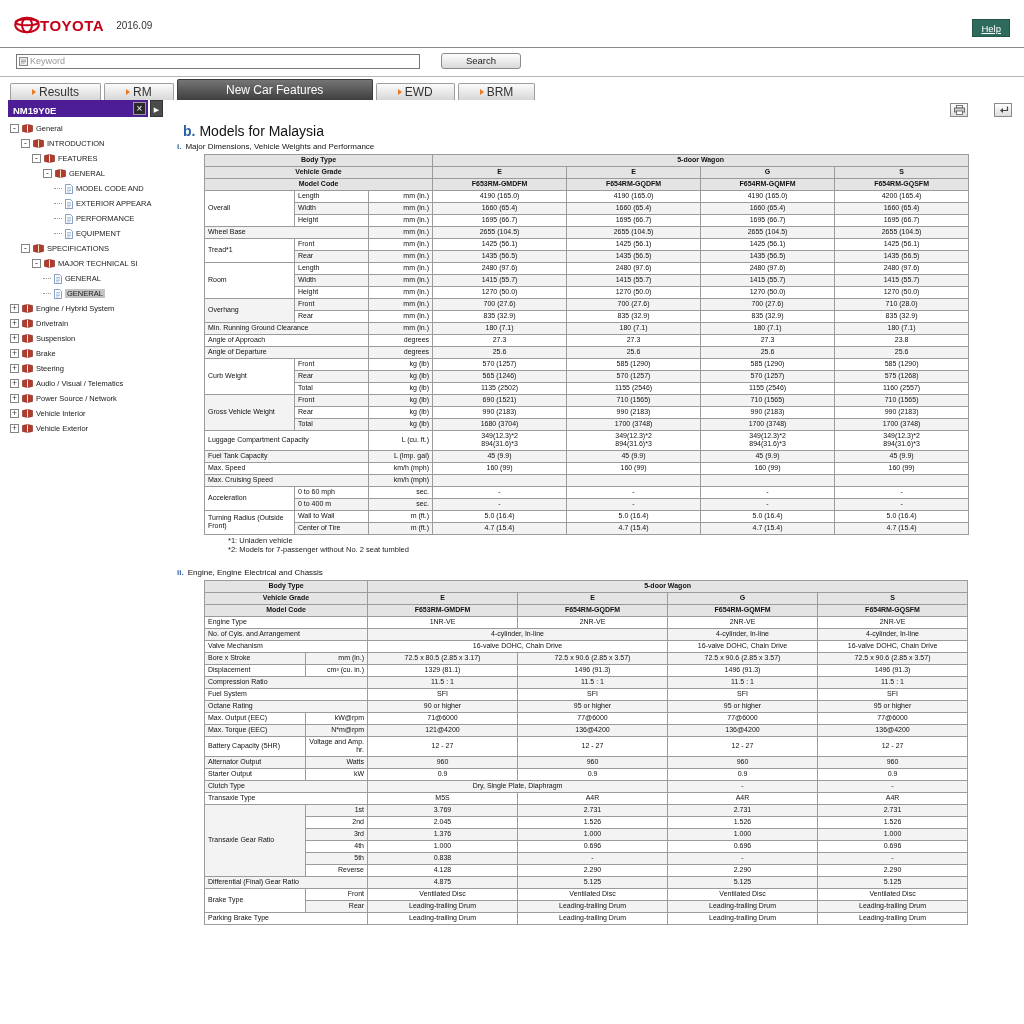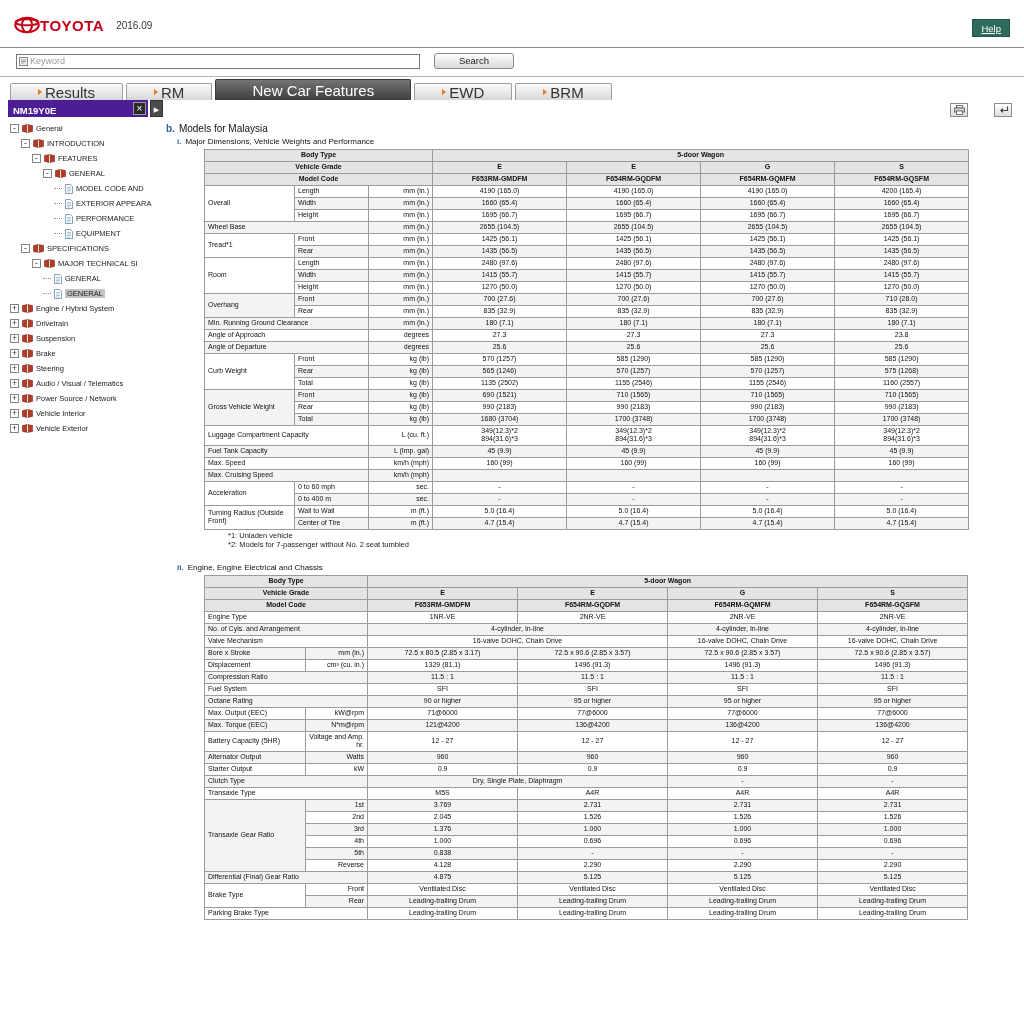--- a/index.html
+++ b/index.html
@@ -12,34 +12,34 @@
   .brand { display:flex; align-items:center; }
   .brand-name { color:#c60018; font-weight:bold; font-size:15px; letter-spacing:.5px; }
   .version { font-size:10px; color:#333; margin-left:12px; }
   .help-btn { position:absolute; right:0; top:3px; background:#2d6b5c; color:#fff; font-size:9.5px;
               padding:2.5px 8px; text-decoration:underline; border:1px solid #23544a; cursor:pointer; }
 
   .rule1 { position:absolute; top:47px; left:0; width:1024px; height:1px; background:#8a8a8a; }
   .rule2 { position:absolute; top:76px; left:0; width:1024px; height:1px; background:#b5b5b5; }
 
   
-  .search-row { position:absolute; top:53px; left:16px; height:16px; display:flex; align-items:center; }
+  .search-row { position:absolute; top:53px; left:16px; height:16px; display:flex; align-items:center;gap:7px; }
   .kw-wrap { position:relative; width:404px; height:15px; border:1px solid #777; background:#fff;
              display:flex; align-items:center; padding-left:2px; }
   .kw-icon { display:flex; margin-right:2px; }
   input.kw { border:none; outline:none; flex:1; font-size:9px; height:12px; font-family:inherit; color:#222; }
   input.kw::placeholder { color:#999; }
   .search-btn { margin-left:14px; width:80px; height:16px; border:1px solid #8a8a8a; border-radius:3px;
                 background:linear-gradient(#fdfdfd,#d9d9d9); font-size:9.5px; text-align:center;
                 line-height:14px; cursor:pointer; color:#222; }
 
   
   .tabs { position:absolute; top:79px; left:10px; height:21px; display:flex; align-items:flex-end; }
-  .tab { height:17px; padding:0 27px; background:linear-gradient(#fbfbfb,#d7d7d7); border:1px solid #9e9e9e;
-         border-bottom:none; border-radius:2px 2px 0 0; font-size:15px; color:#333; margin-right:3px;
+  .tab { height:17px; padding:0 21px; background:linear-gradient(#fbfbfb,#d7d7d7); border:1px solid #9e9e9e;
+         border-bottom:none; border-radius:2px 2px 0 0; font-size:12px; color:#333; margin-right:3px;
          display:flex; align-items:center; cursor:pointer; white-space:nowrap; }
   .tab .tab-arrow { width:0; height:0; border-left:4px solid #e8791d; border-top:3px solid transparent;
                     border-bottom:3px solid transparent; margin-right:3px; }
   .tab.active { height:21px; width:196px; justify-content:center;
                 background:linear-gradient(#757575,#3e3e3e); color:#fff; border-color:#3a3a3a; }
 
   
   .sidebar-header { position:absolute; top:100px; left:8px; width:140px; height:17px; background:#4c1d95; color:#fff; }
   .sidebar-title { font-size:9.5px; font-weight:bold; line-height:17px; padding-left:5px; }
   .close-btn { position:absolute; right:2px; top:2px; width:13px; height:13px; border:1px solid #9a9a9a;
@@ -56,21 +56,21 @@
   .tree-label { font-size:7.5px; color:#1a1a1a; }
   .tree-label.selected { background:#c4c4c4; padding:0 2px; }
 
   
   .content-icons { position:absolute; top:103px; left:950px; display:flex; gap:26px; }
   .icon-btn { width:18px; height:14px; border:1px solid #8a8a8a; background:linear-gradient(#fff,#ddd);
               display:flex; align-items:center; justify-content:center; cursor:pointer; }
 
   
   #content-flow { position:absolute; top:123px; left:160px; width:830px; }
-  .sec-b { font-size:10px; margin-left:6px; color:#111; }
+  .sec-b { font-size:14px; margin-left:23px; color:#111; }
   .mk { color:#2b5fa3; font-weight:bold; margin-right:4px; }
   .table-heading { font-size:8px; margin-left:17px; margin-top:3px; color:#111; }
   .table-heading.second { margin-top:13px; }
 
   table.spec { border-collapse:collapse; table-layout:fixed; margin-left:44px; margin-top:3px;
                font-size:7px; color:#101010; }
   .spec th, .spec td { border:1px solid #9b9b9b; padding:1px 3px; height:12px; line-height:1.2; overflow:hidden; }
   .spec thead th { background:#e4e4e4; font-weight:bold; text-align:center; }
   .spec td.g { text-align:left; vertical-align:middle; }
   .spec td.l { text-align:left; }

